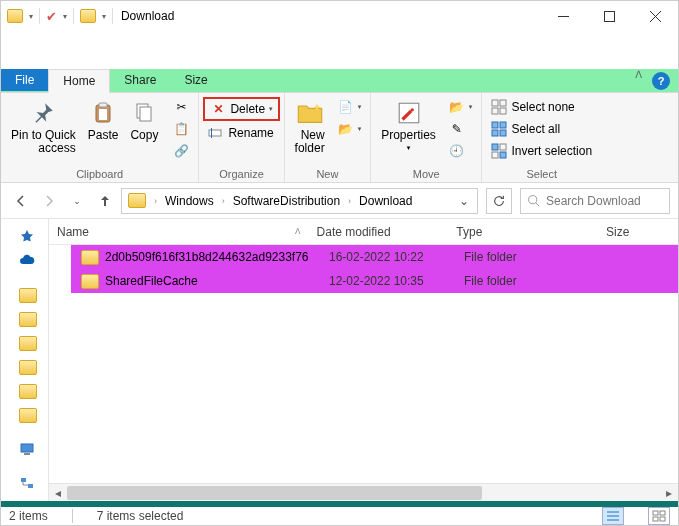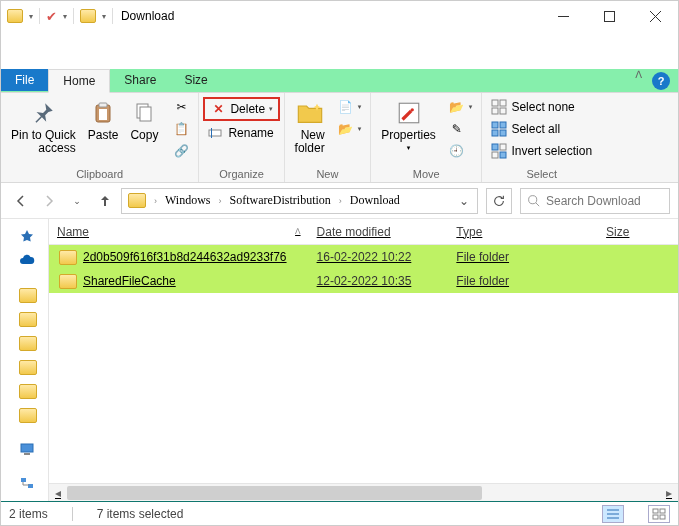--- a/index.html
+++ b/index.html
@@ -37,51 +37,51 @@
 .smallbtn { display:flex; align-items:center; gap:4px; padding: 2px 5px; white-space:nowrap; }
 .smallbtn .dd { font-size:7px; color:#555; }
 .delete-outline { border: 2px solid #d93025; }
 .mini-ic { width:16px; height:16px; display:flex; align-items:center; justify-content:center; }
 
 .navbar { height: 36px; display:flex; align-items:center; gap:4px; padding: 4px 8px; border-bottom: 1px solid #e5e5e5; }
 .navbtn { width:24px; height:24px; display:flex; align-items:center; justify-content:center; color:#555; }
 .navbtn.disabled { color:#bbb; }
 .addr { flex:1; height:26px; border:1px solid #ccc; display:flex; align-items:center; padding:0 2px; gap:2px; }
 .addr .folder-mini { width:18px; height:15px; background: linear-gradient(#ffe9a6,#f2c94c); border:1px solid #d4a92a; border-radius:2px; margin:0 4px; }
-.crumb { padding: 2px 4px; font-family: Liberation Serif, serif; }
+.crumb { padding: 2px 4px; }
 .crumbsep { color:#888; font-size:9px; padding:0 2px; }
 .addr .flex { flex:1; }
 .addr .end { padding: 0 6px; color:#555; }
 .refresh { width:26px; height:26px; border:1px solid #ccc; display:flex; align-items:center; justify-content:center; margin-left:4px; }
 .search { width:150px; height:26px; border:1px solid #ccc; display:flex; align-items:center; padding:0 6px; gap:6px; color:#777; margin-left:4px; }
 
-.main { flex:1; display:flex; min-height:0;text-decoration:underline; }
+.main { flex:1; display:flex; min-height:0; }
 .sidebar { width:48px; border-right:1px solid #e5e5e5; padding:6px 0; overflow:hidden; position:relative;}
 .sidebar .item { height:24px; display:flex; align-items:center; padding-left:18px; }
 .sidebar .fico { width:18px; height:15px; background: linear-gradient(#ffe9a6,#f2c94c); border:1px solid #d4a92a; border-radius:2px; }
 .sidebar .pico { width:16px; height:16px; }
 
 .content { flex:1; display:flex; flex-direction:column; min-width:0; }
 .headers { height:26px; display:flex; align-items:center; border-bottom:1px solid #e8e8e8; color:#444; }
 .headers .col { padding: 0 8px; display:flex; align-items:center; gap:4px; }
 .headers .sort { font-size:8px; color:#888; }
 .c-name { width:260px; } .c-date { width:140px; } .c-type { width:150px; } .c-size { width:80px; }
 .rows { flex:1; overflow:auto; }
 .row { height:24px; display:flex; align-items:center; }
-.row.sel { background:#bef264; }
+.row.sel { background:#d946ef;margin-left:22px; }
 .row .c-name { display:flex; align-items:center; gap:6px; padding-left:10px; }
 .row .fico { width:18px; height:15px; background: linear-gradient(#ffe9a6,#f2c94c); border:1px solid #d4a92a; border-radius:2px; }
 .row .c-date, .row .c-type, .row .c-size { padding:0 8px; color:#333; }
 
 .hscroll { height:18px; border-top:1px solid #e5e5e5; display:flex; align-items:center; background:#f4f4f4; }
 .hscroll .arrow { width:18px; height:18px; display:flex; align-items:center; justify-content:center; color:#666; }
 .hscroll .track { flex:1; height:18px; position:relative; }
 .hscroll .thumb { position:absolute; left:0; top:2px; height:14px; width:70%; background:#cfcfcf; border-radius:2px; }
 
-.status { height:24px; border-top:1px solid #0f766e; display:flex; align-items:center; padding: 0 8px; gap:24px; color:#444; }
+.status { height:24px; border-top:6px solid #0f766e; display:flex; align-items:center; padding: 0 8px; gap:24px; color:#444; }
 .status .sep { width:1px; height:14px; background:#ccc; }
 .status .flex { flex:1; }
 .status .viewbtn { width:22px; height:18px; border:1px solid #aac; display:flex; align-items:center; justify-content:center; }
 .status .viewbtn.active { background:#cde8ff; }
 
 svg { display:block; }
 </style>
 </head>
 <body>
 

